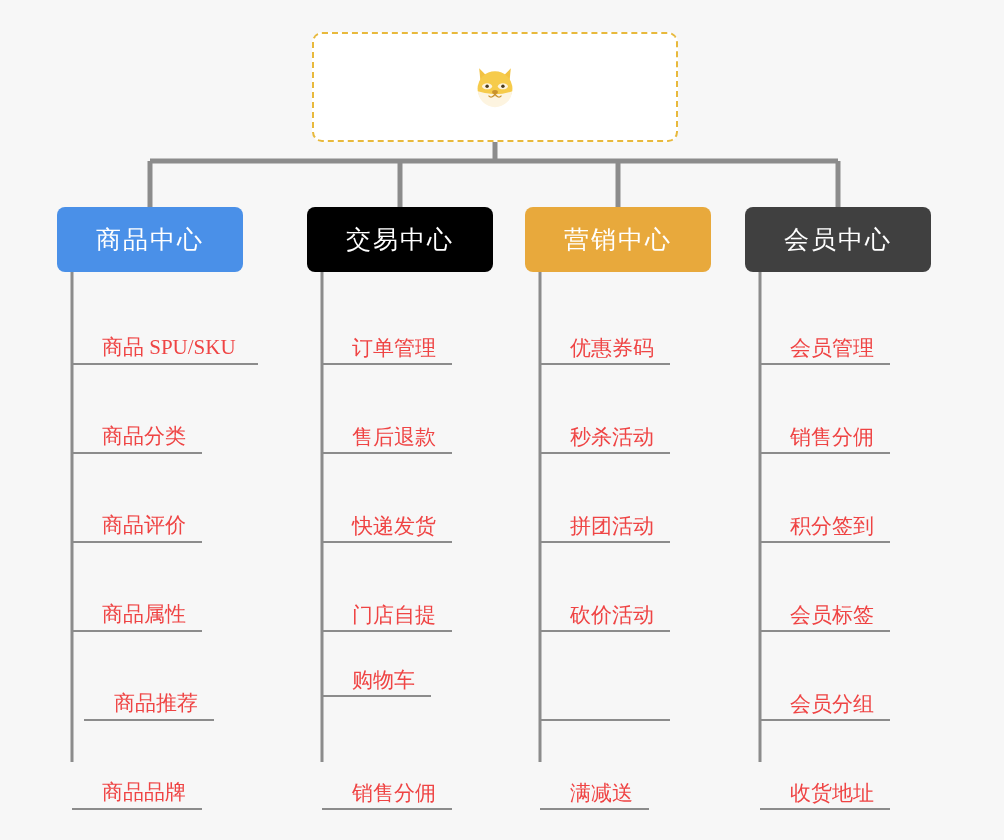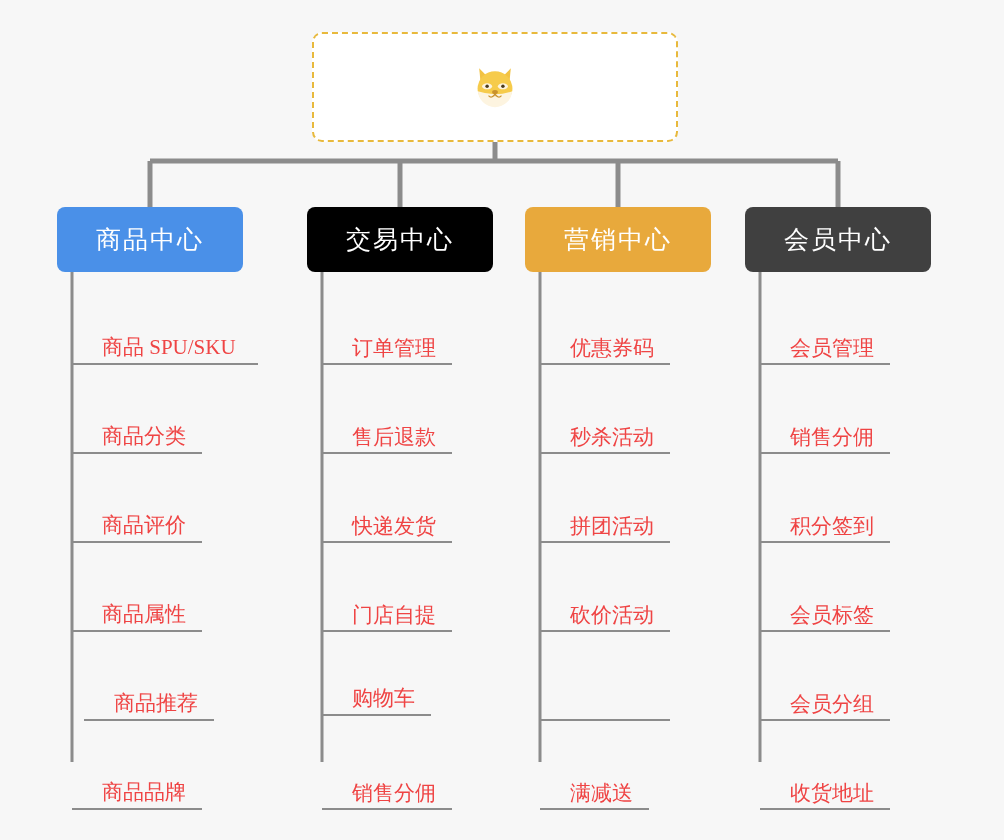--- a/index.html
+++ b/index.html
@@ -190,21 +190,21 @@
             <div class="leaf-underline" style="width: 130px;"></div>
           </div>
           <div class="leaf-item" style="top: 223px;">
             <div class="leaf-text">快递发货</div>
             <div class="leaf-underline" style="width: 130px;"></div>
           </div>
           <div class="leaf-item" style="top: 312px;">
             <div class="leaf-text">门店自提</div>
             <div class="leaf-underline" style="width: 130px;"></div>
           </div>
-          <div class="leaf-item" style="top: 405px; justify-content: center;">
+          <div class="leaf-item" style="top: 377px;">
             <div class="leaf-text">购物车</div>
             <div class="leaf-underline" style="width: 109px;"></div>
           </div>
           <div class="leaf-item" style="top: 490px;">
             <div class="leaf-text">销售分佣</div>
             <div class="leaf-underline" style="width: 130px;"></div>
           </div>
         </div>
       </div>
       <div class="branch" style="left: 525px; width: 186px;">

